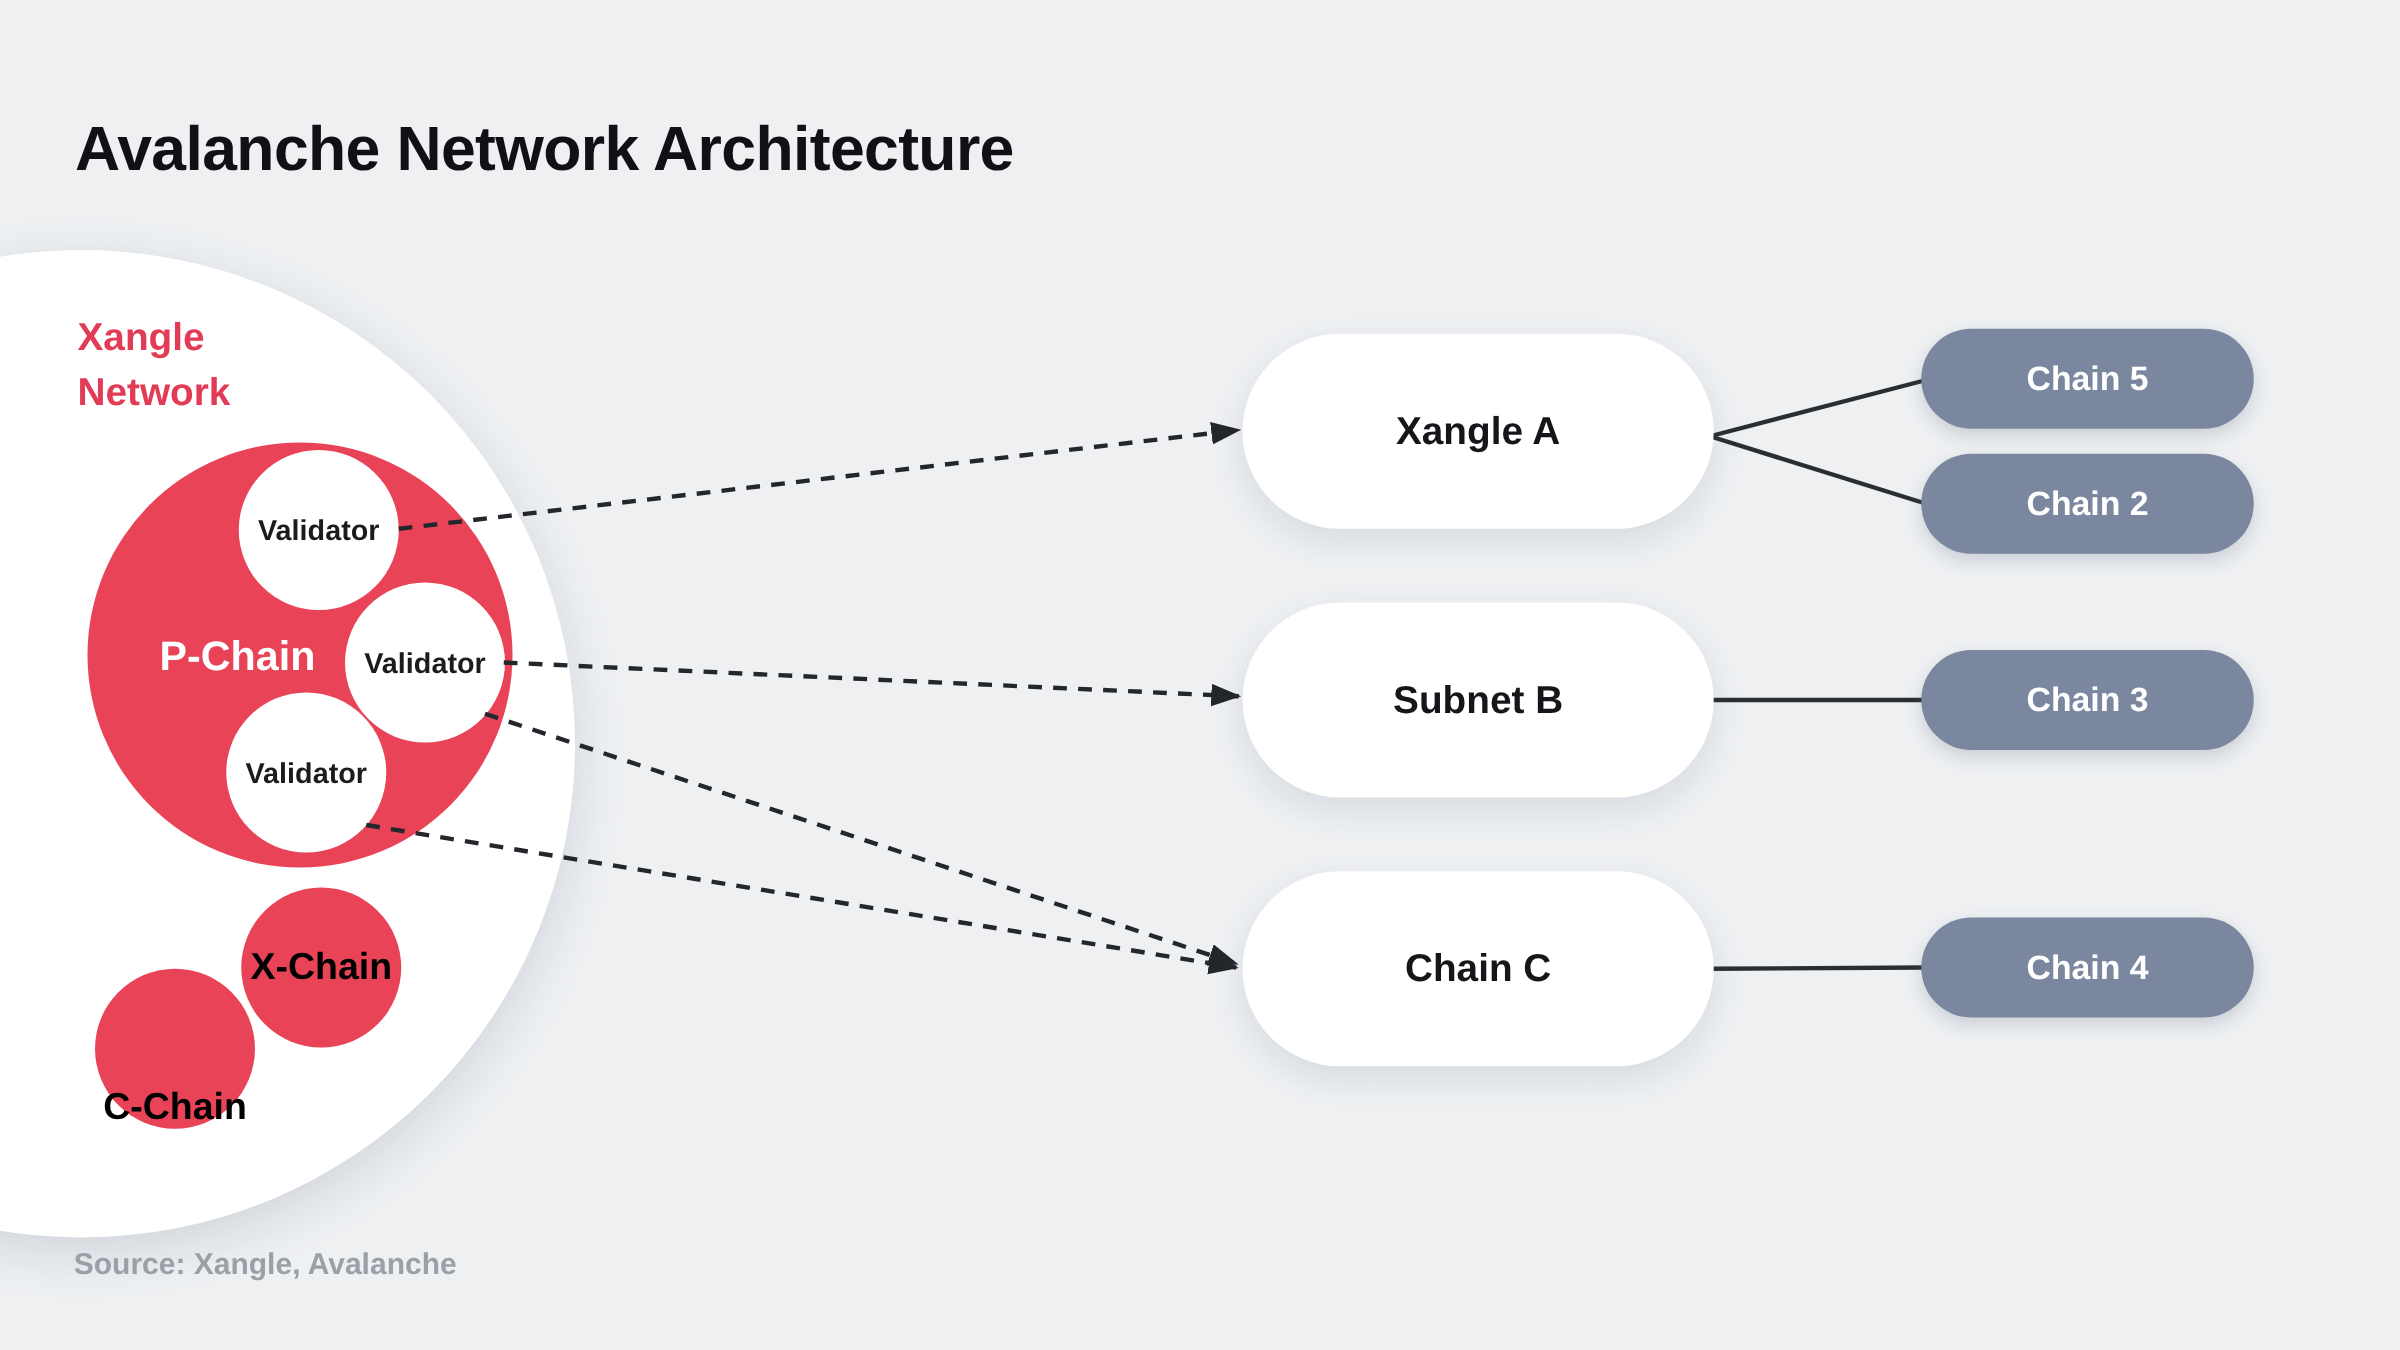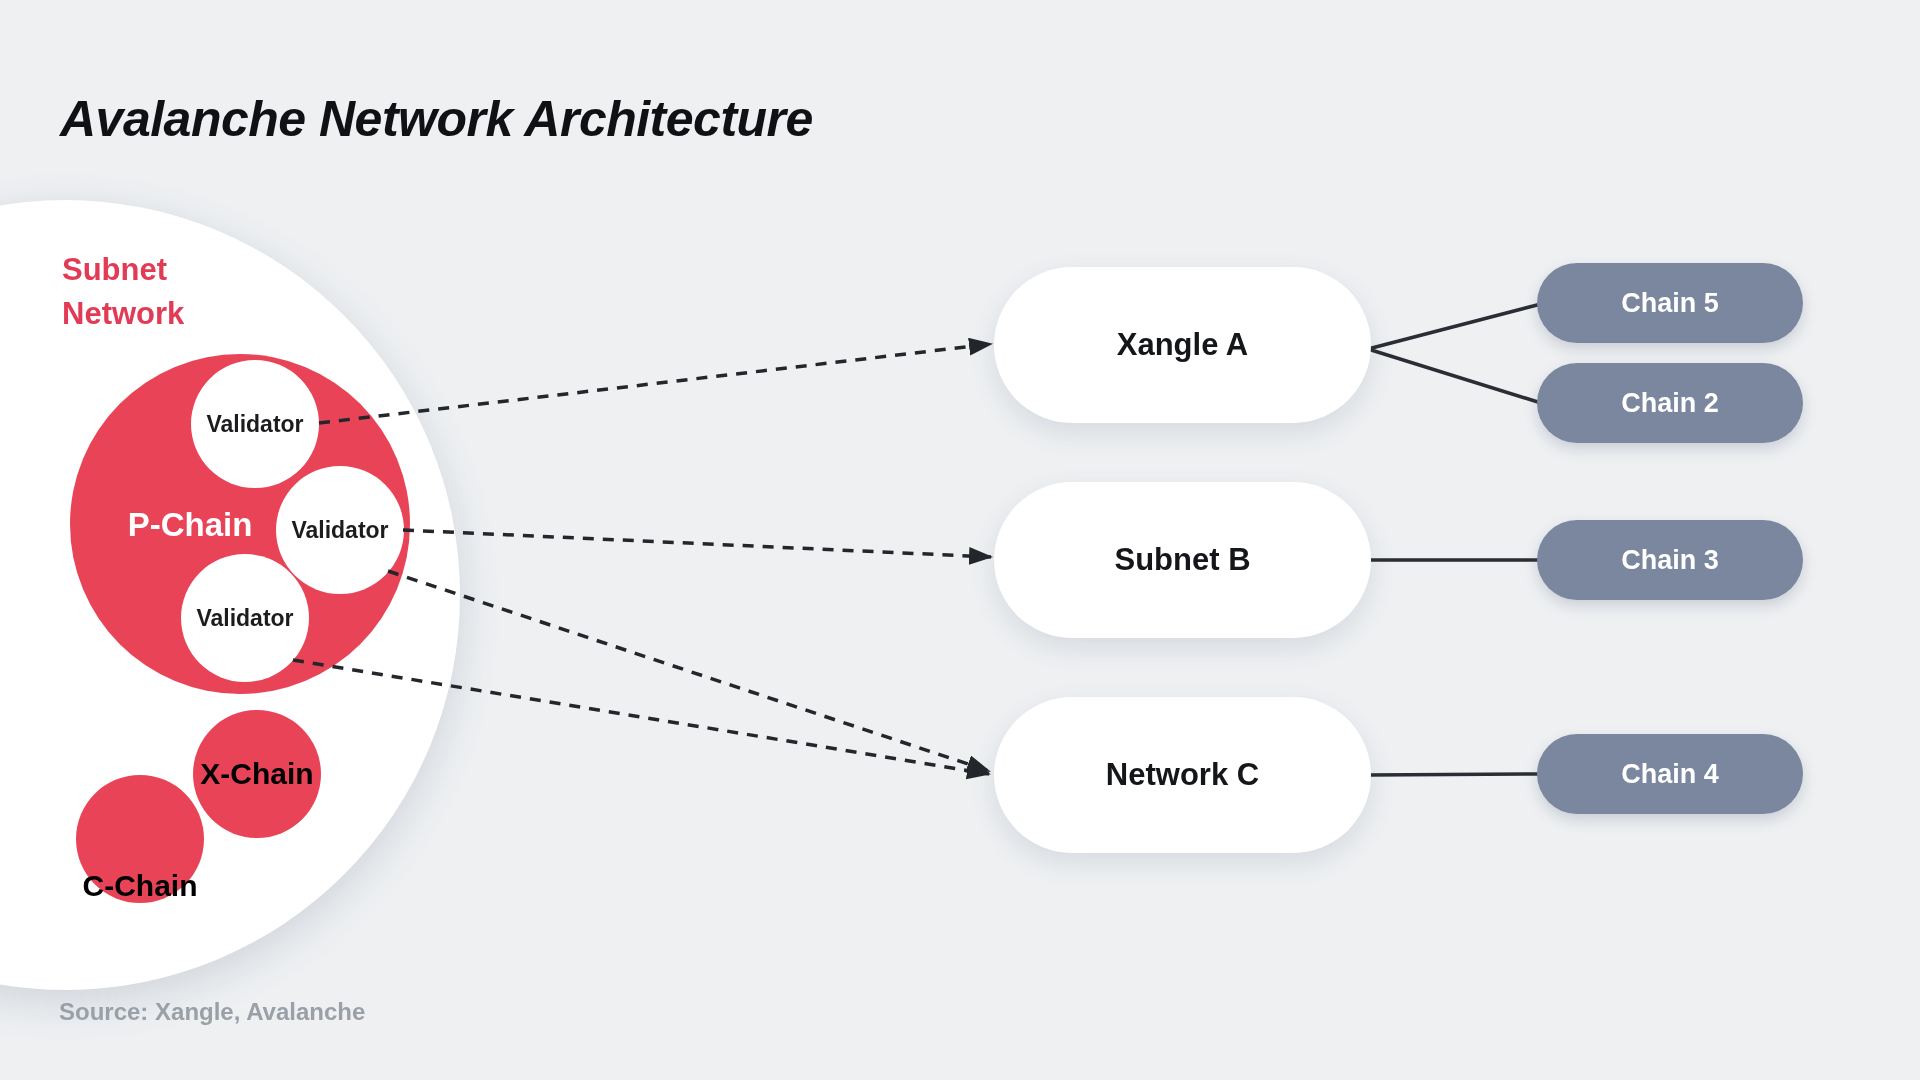--- a/index.html
+++ b/index.html
@@ -18,21 +18,20 @@
   .abs { position: absolute; }
 
   .title {
     left: 60px;
     top: 90px;
     font-size: 50px;
     font-weight: 800;
     letter-spacing: -0.5px;
     color: var(--text-dark, #101114);
     white-space: nowrap;
-    font-style: italic;
   }
 
   .big-circle {
     left: -330px;
     top: 200px;
     width: 790px;
     height: 790px;
     border-radius: 50%;
     background: var(--node-white, #ffffff);
     box-shadow: 0 12px 40px rgba(90, 105, 130, 0.20);
@@ -145,21 +144,21 @@
   }
 </style>
 </head>
 <body>
 
 <div class="canvas">
 
   <div class="abs title">Avalanche Network Architecture</div>
 
   <div class="abs big-circle"></div>
-  <div class="abs primary-label">Subnet
+  <div class="abs primary-label">Xangle
 Network</div>
 
   <div class="abs circle red-circle p-chain-circle"></div>
   <div class="abs p-chain-text">P-Chain</div>
 
   <div class="abs circle white-circle validator-circle validator-1">
     <span class="validator-label">Validator</span>
   </div>
   <div class="abs circle white-circle validator-circle validator-2">
     <span class="validator-label">Validator</span>
@@ -193,21 +192,21 @@
     <line x1="1369" y1="775" x2="1541" y2="774" stroke="#2a2d33" stroke-width="3.5"></line>
   </svg>
 
   <div class="abs subnet-pill subnet-a">
     <span class="subnet-label">Xangle A</span>
   </div>
   <div class="abs subnet-pill subnet-b">
     <span class="subnet-label">Subnet B</span>
   </div>
   <div class="abs subnet-pill subnet-c">
-    <span class="subnet-label">Network C</span>
+    <span class="subnet-label">Chain C</span>
   </div>
 
   <div class="abs chain-pill chain-1">
     <span class="chain-label">Chain 5</span>
   </div>
   <div class="abs chain-pill chain-2">
     <span class="chain-label">Chain 2</span>
   </div>
   <div class="abs chain-pill chain-3">
     <span class="chain-label">Chain 3</span>

